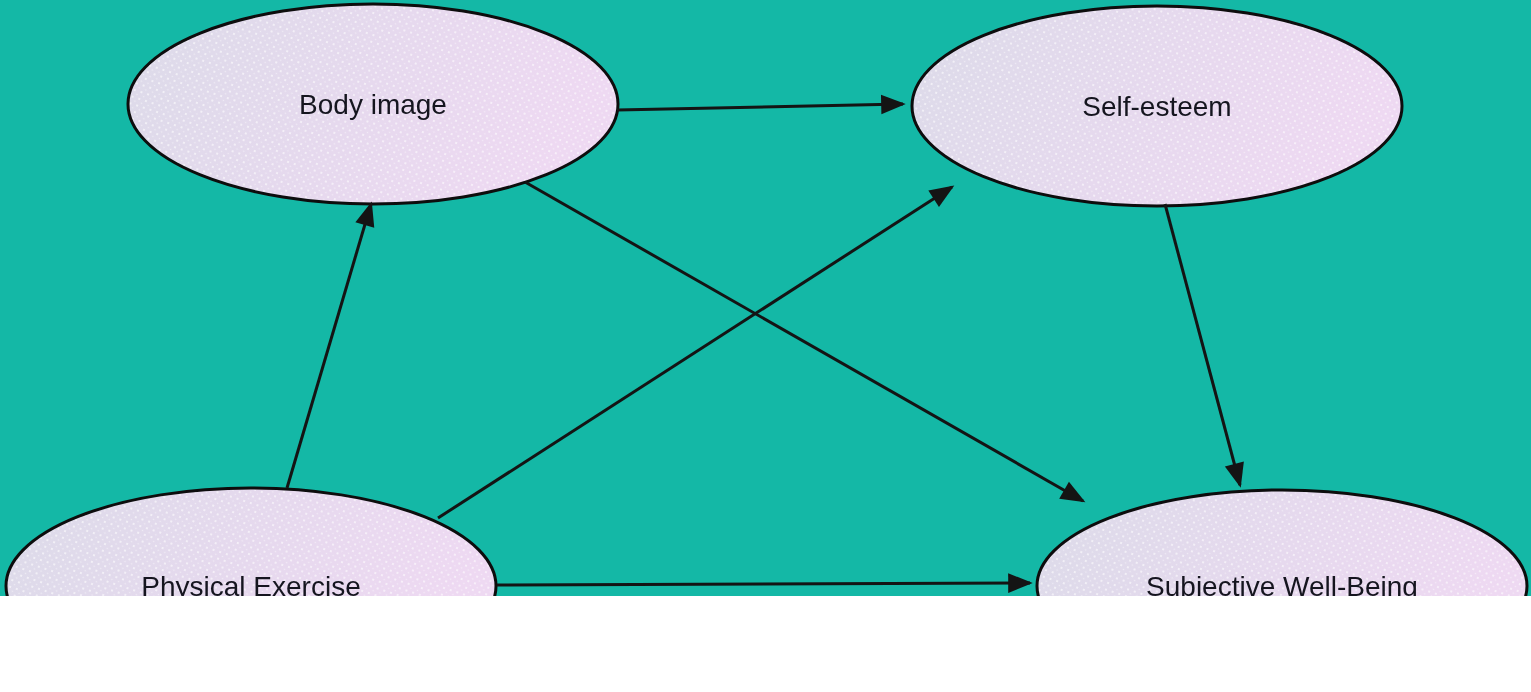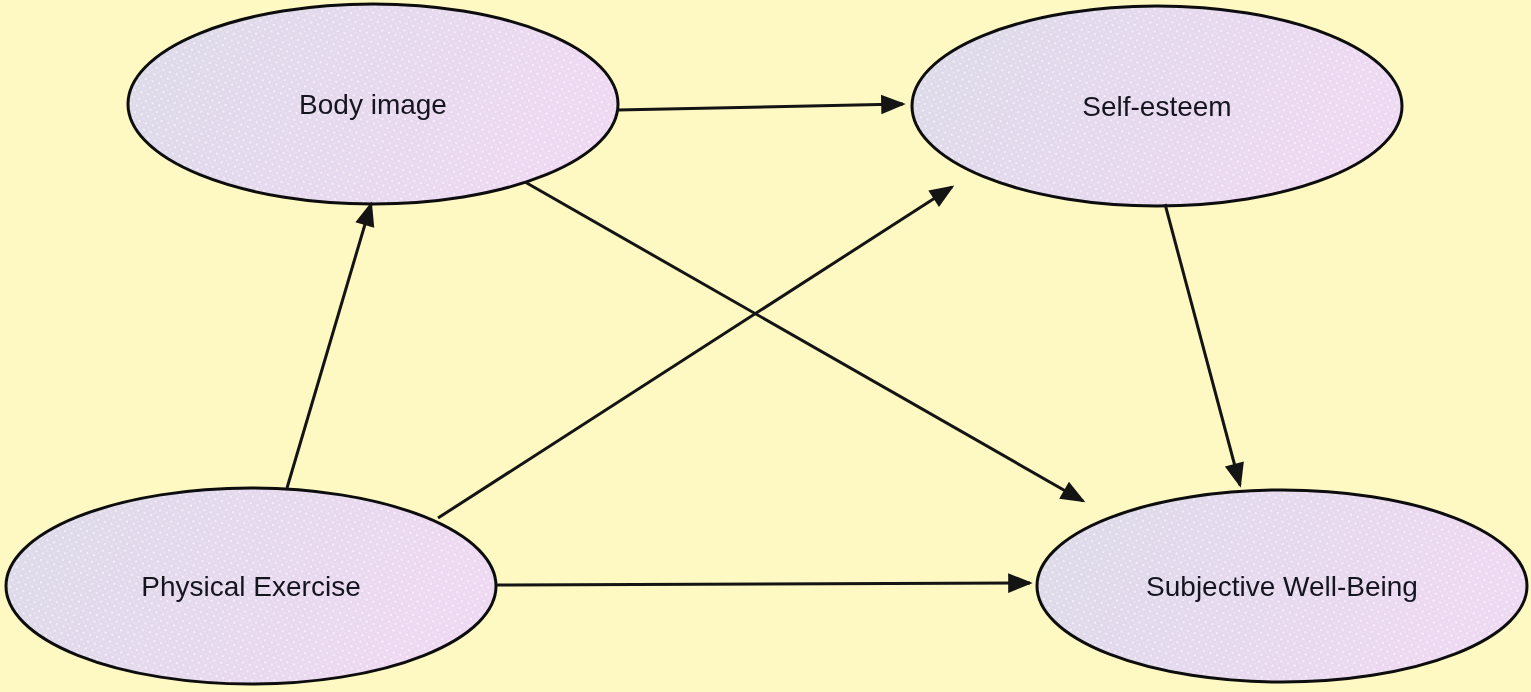--- a/index.html
+++ b/index.html
@@ -3,23 +3,23 @@
 <meta charset="utf-8">
 <style>
   html, body {
     margin: 0;
     padding: 0;
     background: #ffffff;
     font-family: "Liberation Sans", sans-serif;
   }
   .canvas-wrap {
     width: 1531px;
-    height: 692px;
+    height: 596px;
     position: relative;
-    background: #fef9c3;
+    background: #14b8a6;
     overflow: hidden;
   }
   svg { display: block; }
   .edge-line {
     stroke: #141414;
     stroke-width: 3;
     fill: none;
   }
   .node-ellipse {
     stroke: #0d0d0d;

